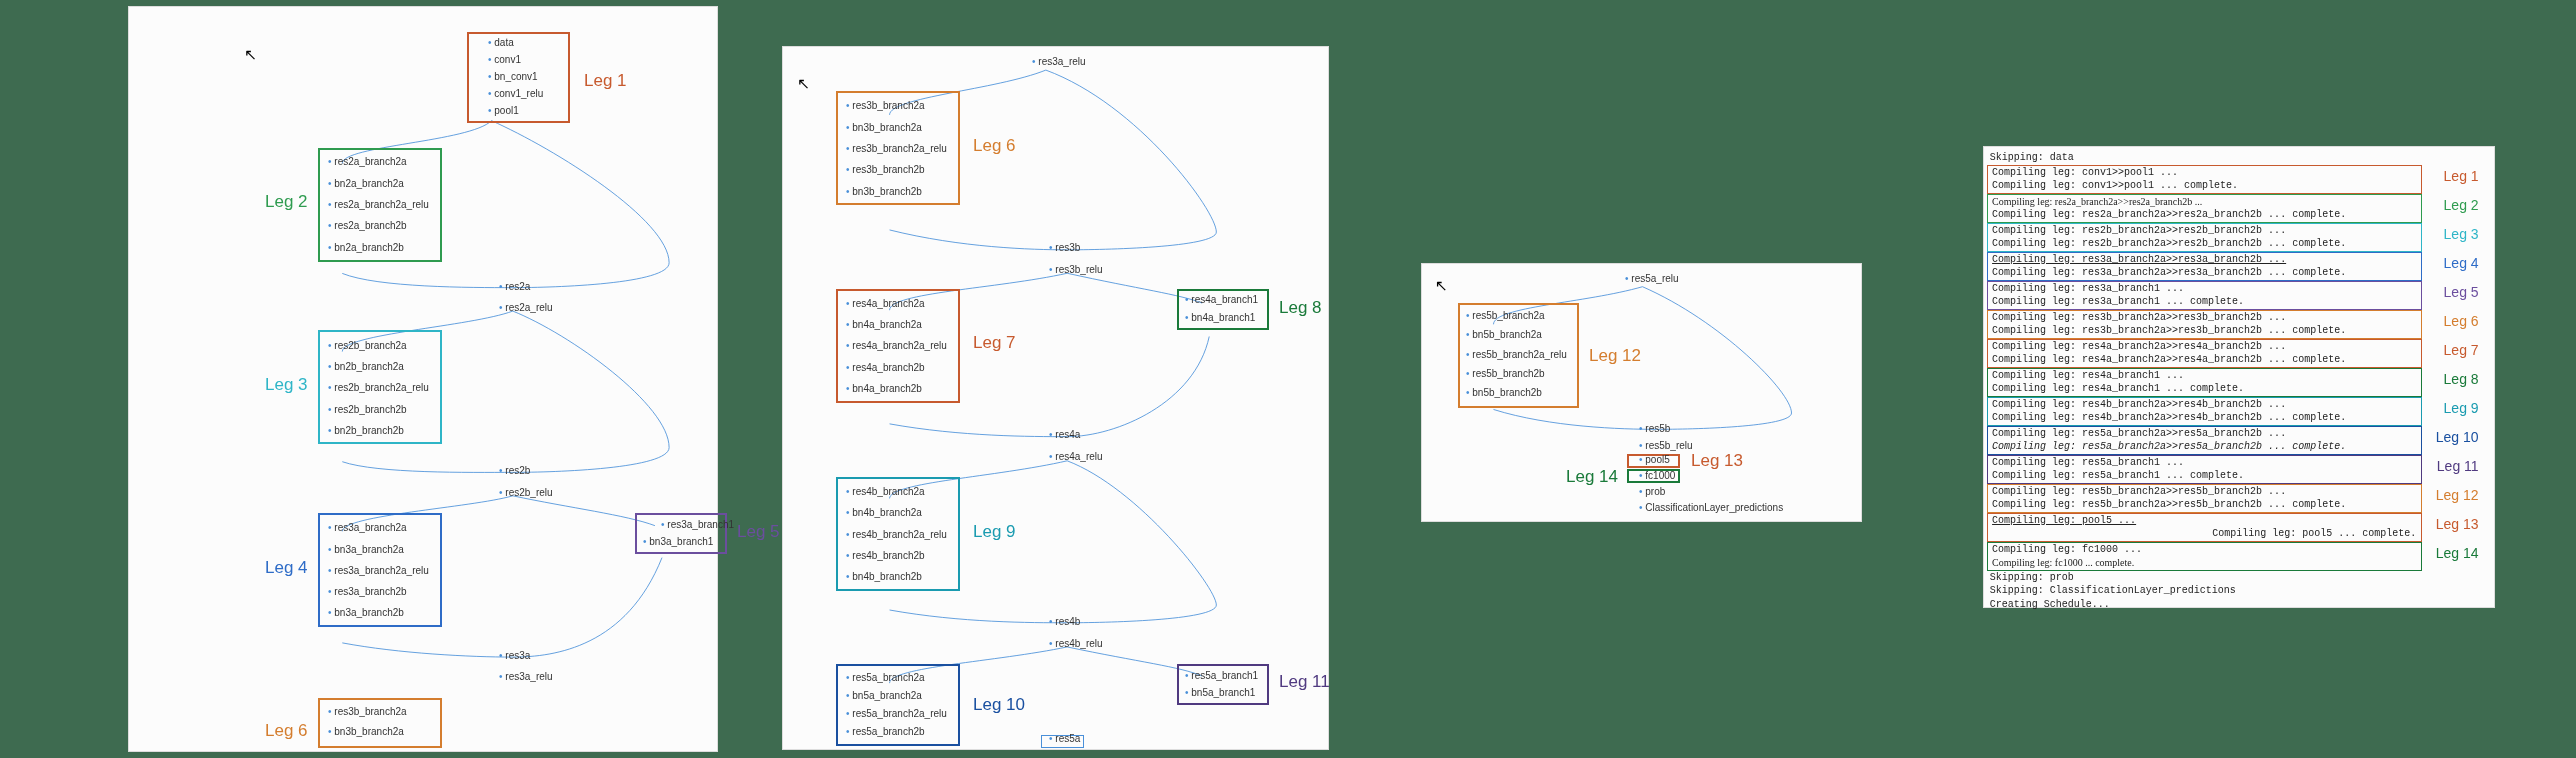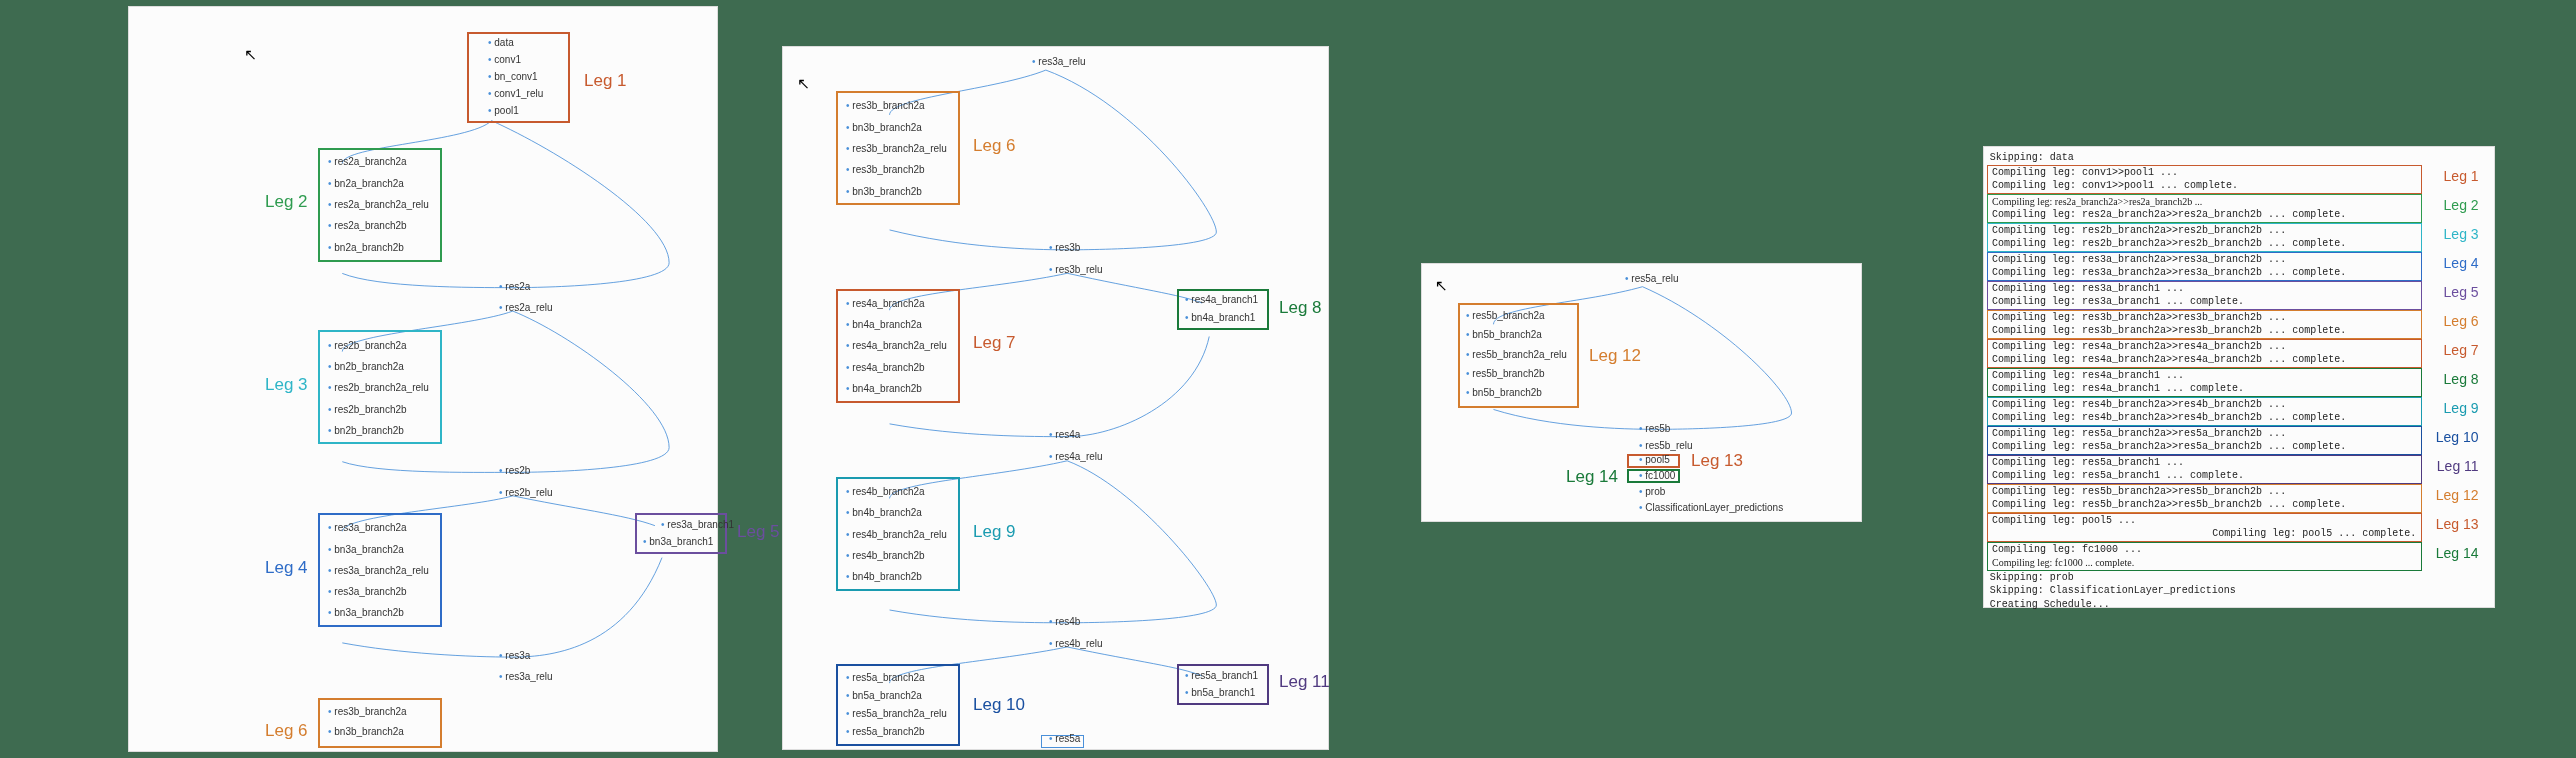--- a/index.html
+++ b/index.html
@@ -300,21 +300,21 @@
       </div>
       <div class="term-row">
         <div class="term-leg" style="color: rgb(46, 181, 199); right: 14px; top: 2.8px;">Leg 3</div>
         <div class="term-line" style="border-top: 1.8px solid rgb(46, 181, 199); border-left: 1.8px solid rgb(46, 181, 199); border-right: 1.8px solid rgb(46, 181, 199); margin: 0px 71px 0px 1.4px;">Compiling leg: res2b_branch2a&gt;&gt;res2b_branch2b ...</div>
       </div>
       <div class="term-row">
         <div class="term-line" style="border-bottom: 1.8px solid rgb(46, 181, 199); border-left: 1.8px solid rgb(46, 181, 199); border-right: 1.8px solid rgb(46, 181, 199); margin: 0px 71px 0px 1.4px;">Compiling leg: res2b_branch2a&gt;&gt;res2b_branch2b ... complete.</div>
       </div>
       <div class="term-row">
         <div class="term-leg" style="color: rgb(46, 108, 199); right: 14px; top: 2.8px;">Leg 4</div>
-        <div class="term-line" style="border-top: 1.8px solid rgb(46, 108, 199); border-left: 1.8px solid rgb(46, 108, 199); border-right: 1.8px solid rgb(46, 108, 199); margin: 0px 71px 0px 1.4px;">Compiling leg: res3a_branch2a&gt;&gt;res3a_branch2b ...</div>
+        <div class="term-line" style="border-top: 1.8px solid rgb(46, 108, 199); border-left: 1.8px solid rgb(46, 108, 199); border-right: 1.8px solid rgb(46, 108, 199); margin: 0px 71px 0px 1.4px; text-decoration: underline;">Compiling leg: res3a_branch2a&gt;&gt;res3a_branch2b ...</div>
       </div>
       <div class="term-row">
         <div class="term-line" style="border-bottom: 1.8px solid rgb(46, 108, 199); border-left: 1.8px solid rgb(46, 108, 199); border-right: 1.8px solid rgb(46, 108, 199); margin: 0px 71px 0px 1.4px;">Compiling leg: res3a_branch2a&gt;&gt;res3a_branch2b ... complete.</div>
       </div>
       <div class="term-row">
         <div class="term-leg" style="color: rgb(107, 78, 158); right: 14px; top: 2.8px;">Leg 5</div>
         <div class="term-line" style="border-top: 1.8px solid rgb(107, 78, 158); border-left: 1.8px solid rgb(107, 78, 158); border-right: 1.8px solid rgb(107, 78, 158); margin: 0px 71px 0px 1.4px;">Compiling leg: res3a_branch1 ...</div>
       </div>
       <div class="term-row">
         <div class="term-line" style="border-bottom: 1.8px solid rgb(107, 78, 158); border-left: 1.8px solid rgb(107, 78, 158); border-right: 1.8px solid rgb(107, 78, 158); margin: 0px 71px 0px 1.4px;">Compiling leg: res3a_branch1 ... complete.</div>
@@ -345,39 +345,39 @@
         <div class="term-line" style="border-top: 1.8px solid rgb(26, 155, 176); border-left: 1.8px solid rgb(26, 155, 176); border-right: 1.8px solid rgb(26, 155, 176); margin: 0px 71px 0px 1.4px;">Compiling leg: res4b_branch2a&gt;&gt;res4b_branch2b ...</div>
       </div>
       <div class="term-row">
         <div class="term-line" style="border-bottom: 1.8px solid rgb(26, 155, 176); border-left: 1.8px solid rgb(26, 155, 176); border-right: 1.8px solid rgb(26, 155, 176); margin: 0px 71px 0px 1.4px;">Compiling leg: res4b_branch2a&gt;&gt;res4b_branch2b ... complete.</div>
       </div>
       <div class="term-row">
         <div class="term-leg" style="color: rgb(26, 80, 160); right: 14px; top: 2.8px;">Leg 10</div>
         <div class="term-line" style="border-top: 1.8px solid rgb(26, 80, 160); border-left: 1.8px solid rgb(26, 80, 160); border-right: 1.8px solid rgb(26, 80, 160); margin: 0px 71px 0px 1.4px;">Compiling leg: res5a_branch2a&gt;&gt;res5a_branch2b ...</div>
       </div>
       <div class="term-row">
-        <div class="term-line" style="border-bottom: 1.8px solid rgb(26, 80, 160); border-left: 1.8px solid rgb(26, 80, 160); border-right: 1.8px solid rgb(26, 80, 160); margin: 0px 71px 0px 1.4px;">Compiling leg: res5a_branch2a&gt;&gt;res5a_branch2b ... complete.</div>
+        <div class="term-line" style="border-bottom: 1.8px solid rgb(26, 80, 160); border-left: 1.8px solid rgb(26, 80, 160); border-right: 1.8px solid rgb(26, 80, 160); margin: 0px 71px 0px 1.4px; font-style: italic;">Compiling leg: res5a_branch2a&gt;&gt;res5a_branch2b ... complete.</div>
       </div>
       <div class="term-row">
         <div class="term-leg" style="color: rgb(80, 58, 128); right: 14px; top: 2.8px;">Leg 11</div>
         <div class="term-line" style="border-top: 1.8px solid rgb(80, 58, 128); border-left: 1.8px solid rgb(80, 58, 128); border-right: 1.8px solid rgb(80, 58, 128); margin: 0px 71px 0px 1.4px;">Compiling leg: res5a_branch1 ...</div>
       </div>
       <div class="term-row">
         <div class="term-line" style="border-bottom: 1.8px solid rgb(80, 58, 128); border-left: 1.8px solid rgb(80, 58, 128); border-right: 1.8px solid rgb(80, 58, 128); margin: 0px 71px 0px 1.4px;">Compiling leg: res5a_branch1 ... complete.</div>
       </div>
       <div class="term-row">
         <div class="term-leg" style="color: rgb(212, 125, 46); right: 14px; top: 2.8px;">Leg 12</div>
         <div class="term-line" style="border-top: 1.8px solid rgb(212, 125, 46); border-left: 1.8px solid rgb(212, 125, 46); border-right: 1.8px solid rgb(212, 125, 46); margin: 0px 71px 0px 1.4px;">Compiling leg: res5b_branch2a&gt;&gt;res5b_branch2b ...</div>
       </div>
       <div class="term-row">
         <div class="term-line" style="border-bottom: 1.8px solid rgb(212, 125, 46); border-left: 1.8px solid rgb(212, 125, 46); border-right: 1.8px solid rgb(212, 125, 46); margin: 0px 71px 0px 1.4px;">Compiling leg: res5b_branch2a&gt;&gt;res5b_branch2b ... complete.</div>
       </div>
       <div class="term-row">
         <div class="term-leg" style="color: rgb(199, 90, 46); right: 14px; top: 2.8px;">Leg 13</div>
-        <div class="term-line" style="border-top: 1.8px solid rgb(199, 90, 46); border-left: 1.8px solid rgb(199, 90, 46); border-right: 1.8px solid rgb(199, 90, 46); margin: 0px 71px 0px 1.4px;">Compiling leg: pool5 ...</div>
+        <div class="term-line" style="border-top: 1.8px solid rgb(199, 90, 46); border-left: 1.8px solid rgb(199, 90, 46); border-right: 1.8px solid rgb(199, 90, 46); margin: 0px 71px 0px 1.4px; text-decoration: underline;">Compiling leg: pool5 ...</div>
       </div>
       <div class="term-row">
         <div class="term-line" style="border-bottom: 1.8px solid rgb(199, 90, 46); border-left: 1.8px solid rgb(199, 90, 46); border-right: 1.8px solid rgb(199, 90, 46); margin: 0px 71px 0px 1.4px; text-align: right;">Compiling leg: pool5 ... complete.</div>
       </div>
       <div class="term-row">
         <div class="term-leg" style="color: rgb(26, 122, 58); right: 14px; top: 2.8px;">Leg 14</div>
         <div class="term-line" style="border-top: 1.8px solid rgb(26, 122, 58); border-left: 1.8px solid rgb(26, 122, 58); border-right: 1.8px solid rgb(26, 122, 58); margin: 0px 71px 0px 1.4px;">Compiling leg: fc1000 ...</div>
       </div>
       <div class="term-row">
         <div class="term-line" style="border-bottom: 1.8px solid rgb(26, 122, 58); border-left: 1.8px solid rgb(26, 122, 58); border-right: 1.8px solid rgb(26, 122, 58); margin: 0px 71px 0px 1.4px; font-family: Liberation Serif, serif;">Compiling leg: fc1000 ... complete.</div>

